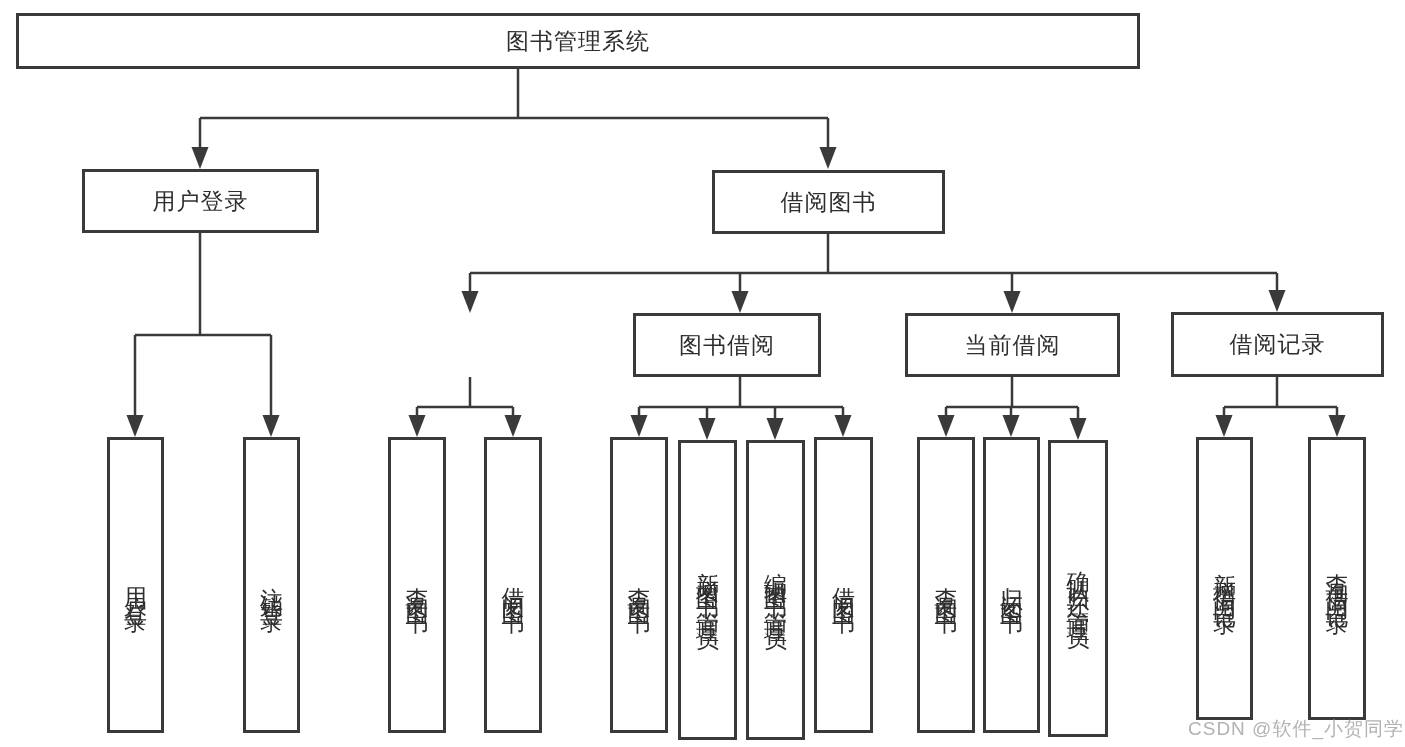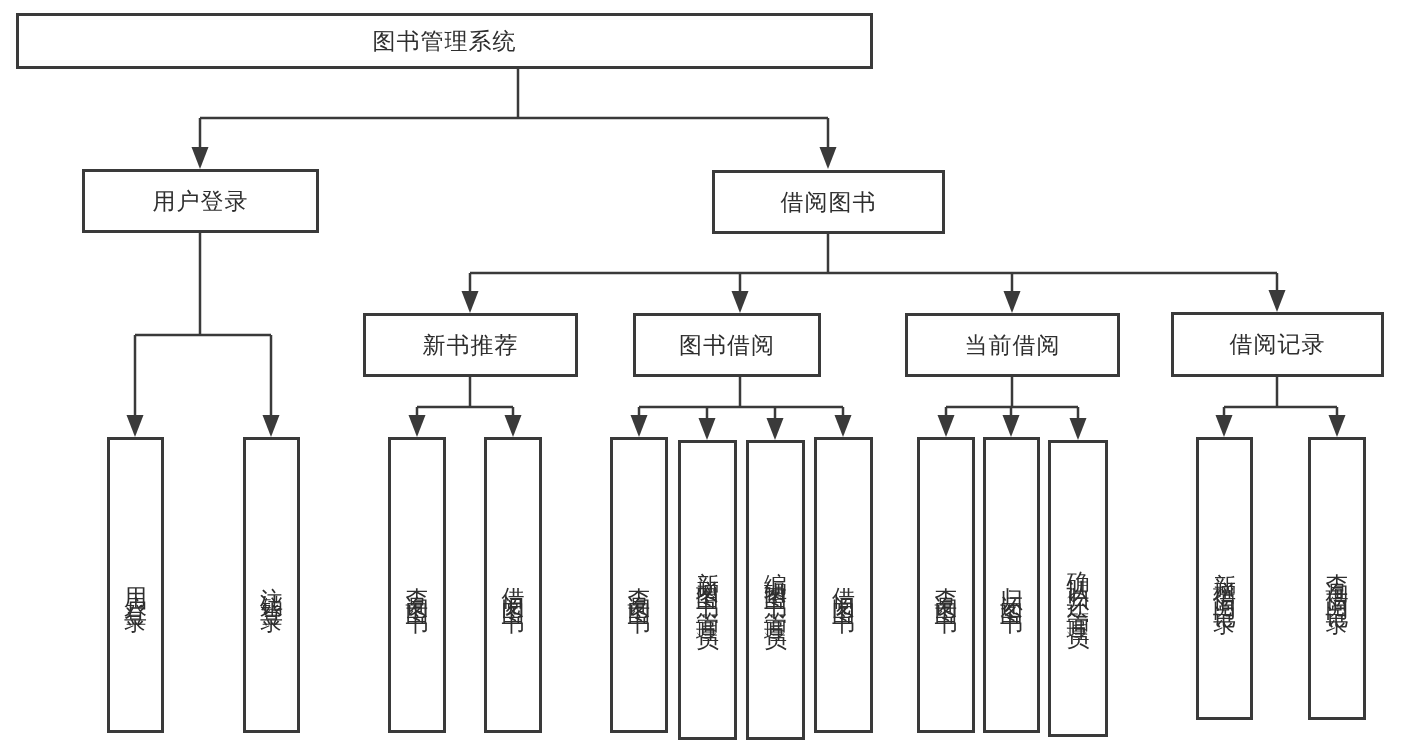--- a/index.html
+++ b/index.html
@@ -12,21 +12,21 @@
     position:absolute;box-sizing:border-box;border:3px solid #3a3a3a;background:#fff;
     display:flex;align-items:center;justify-content:center;
     font-size:23px;letter-spacing:1px;line-height:1;white-space:nowrap;
   }
   .leaf{border-width:3px;}
   .leaf .vtext{
     writing-mode:vertical-rl;text-orientation:mixed;
     font-size:23px;letter-spacing:8px;line-height:1;
   }
   
-  .b-root {left:16px;  top:13px;  width:857px;height:56px;}
+  .b-root {left:16px;  top:13px;  width:1124px;height:56px;}
   .b-login{left:82px;  top:169px; width:237px; height:64px;}
   .b-mgmt {left:712px; top:170px; width:233px; height:64px;}
   .b-rec  {left:363px; top:313px; width:215px; height:64px;}
   .b-bor  {left:633px; top:313px; width:188px; height:64px;}
   .b-cur  {left:905px; top:313px; width:215px; height:64px;}
   .b-hist {left:1171px;top:312px; width:213px; height:65px;}
   
   .lf1 {left:107px; top:437px;width:57px;height:296px;}
   .lf2 {left:243px; top:437px;width:57px;height:296px;}
   .lf3 {left:388px; top:437px;width:58px;height:296px;}
@@ -132,23 +132,20 @@
     <span>图书管理系统</span>
   </div>
 
   <div class="box b-login">
     <span>用户登录</span>
   </div>
   <div class="box b-mgmt">
     <span>借阅图书</span>
   </div>
 
-  <div class="box b-rec">
-    <span>新书推荐</span>
-  </div>
   <div class="box b-bor">
     <span>图书借阅</span>
   </div>
   <div class="box b-cur">
     <span>当前借阅</span>
   </div>
   <div class="box b-hist">
     <span>借阅记录</span>
   </div>
 
@@ -189,13 +186,14 @@
     <span class="vtext">确认归还（管理员）</span>
   </div>
 
   <div class="box leaf lf12">
     <span class="vtext">新增借阅记录</span>
   </div>
   <div class="box leaf lf13">
     <span class="vtext">查询借阅记录</span>
   </div>
 
+  <div id="watermark">CSDN @软件_小贺同学</div>
 </div>
 
 </body></html>

